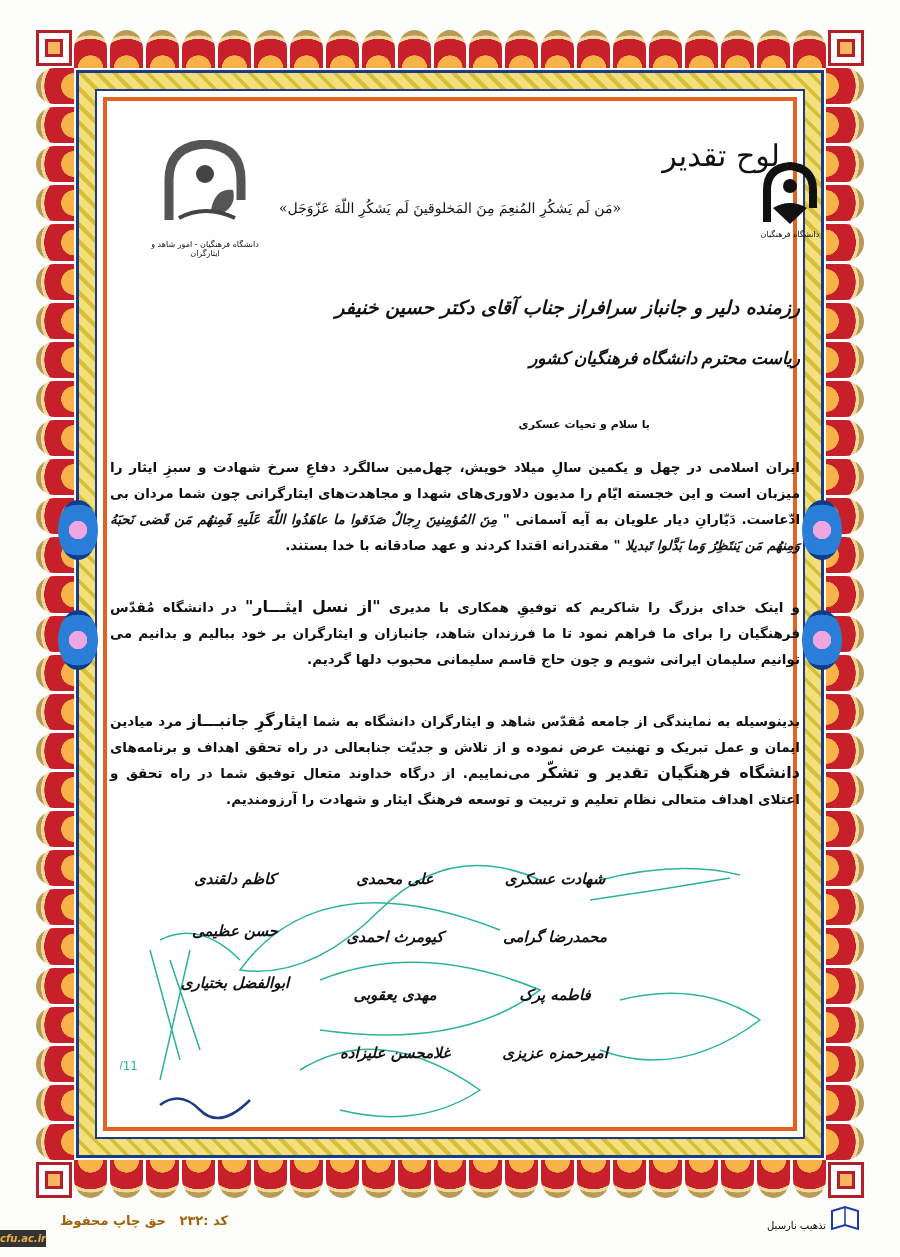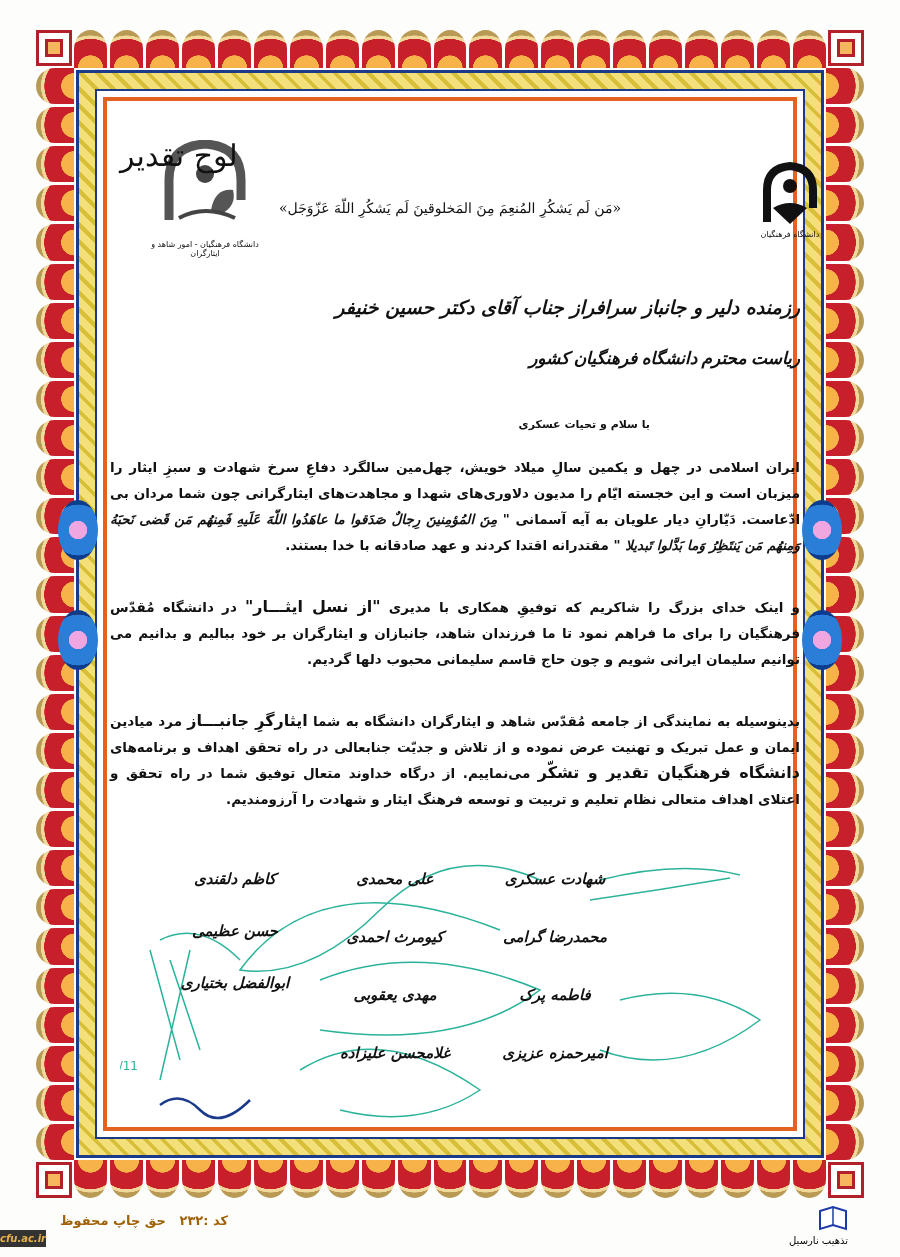--- a/index.html
+++ b/index.html
@@ -16,41 +16,41 @@
   .scallop-left .sc{border-radius:50% 0 0 50%;background:radial-gradient(circle at 100% 50%, #f7b24a 0 30%, #c8202a 31% 70%, #f0d89a 71% 78%, #b99a55 79%);}
   .scallop-right .sc{border-radius:0 50% 50% 0;background:radial-gradient(circle at 0% 50%, #f7b24a 0 30%, #c8202a 31% 70%, #f0d89a 71% 78%, #b99a55 79%);}
   .corner{position:absolute;width:36px;height:36px;background:#fff;border:3px solid #b3202a;box-sizing:border-box;}
   .corner::after{content:"";position:absolute;inset:6px;border:3px solid #b3202a;background:#f6b660;}
   .c-tl{left:0;top:0}.c-tr{right:0;top:0}.c-bl{left:0;bottom:0}.c-br{right:0;bottom:0}
   .band{position:absolute;left:40px;top:40px;right:40px;bottom:40px;border:3px solid #1b3a8a;background:repeating-linear-gradient(45deg,#f3e07a 0 8px,#d7bf3a 8px 12px);}
   .inner-blue{position:absolute;left:16px;top:16px;right:16px;bottom:16px;border:2px solid #1b3a8a;background:#fff;}
   .orange{position:absolute;left:6px;top:6px;right:6px;bottom:6px;border:4px solid #e2621f;background:#fff;}
   .medallion{position:absolute;width:40px;height:60px;border-radius:50%;background:radial-gradient(circle,#f0a6e0 0 25%,#2a7ed8 26% 70%,#0e3c8c 71%);}
   .page{position:absolute;left:120px;top:120px;width:660px;height:1010px;direction:rtl;color:#111;}
-  .title{position:absolute;top:18px;left:0;right:0;text-align:left;font-family:"DejaVu Serif",serif;font-size:30px;}
+  .title{position:absolute;top:18px;left:0;right:0;text-align:right;font-family:"DejaVu Serif",serif;font-size:30px;}
   .verse{position:absolute;top:80px;left:150px;right:150px;text-align:center;font-family:"DejaVu Serif",serif;font-size:14px;}
   .logo{position:absolute;text-align:center;font-size:8px;}
   .logo-right{right:-60px;top:40px;width:100px;}
   .logo-left{left:30px;top:20px;width:110px;}
   .logo svg{display:block;margin:0 auto;}
   .addressee{position:absolute;right:-20px;top:176px;font-family:"DejaVu Serif",serif;font-style:italic;font-weight:bold;font-size:19px;}
   .addressee2{position:absolute;right:-20px;top:228px;font-family:Liberation Serif, serif;font-style:italic;font-weight:bold;font-size:17px;}
   .greeting{position:absolute;right:130px;top:298px;font-size:11px;font-weight:bold;}
   .para{position:absolute;left:-10px;right:-20px;font-size:13.5px;font-weight:bold;line-height:26px;text-align:justify;}
   .p1{top:334px}.p2{top:474px}.p3{top:588px}
   .em{font-style:italic;font-family:"DejaVu Serif",serif;}
   .strong{font-size:16px;font-weight:900;}
   .sign-grid{position:absolute;left:-20px;right:-20px;top:740px;height:260px;}
   .col{position:absolute;top:0;width:150px;font-family:"DejaVu Serif",serif;font-style:italic;font-weight:bold;font-size:15px;text-align:center;}
   .col div{height:52px;}
   .col1{right:0}.col2{right:170px;top:10px}.col3{right:330px;top:10px}.col4{right:490px;top:10px}
   .col2 div{height:58px}.col3 div{height:58px}
   .scribble{position:absolute;left:0;top:700px;width:660px;height:320px;pointer-events:none;}
   .footer-code{position:absolute;left:60px;top:1213px;font-size:13px;font-weight:bold;direction:rtl;color:#a16207;}
-  .footer-brand{position:absolute;right:52px;top:1205px;display:flex;align-items:flex-start;gap:4px;direction:rtl;font-size:10px;flex-direction:column;}
+  .footer-brand{position:absolute;right:40px;top:1205px;display:flex;align-items:flex-end;gap:4px;direction:rtl;font-size:10px;}
   .cfu{position:absolute;left:0;top:1230px;background:#333;color:#e8b04a;font-size:10px;font-weight:bold;font-style:italic;padding:3px 0;}
 </style>
 </head>
 <body>
 
 <div class="frame">
   <div class="scallop-row scallop-top">
     <div class="sc"></div>
       <div class="sc"></div>
       <div class="sc"></div>

